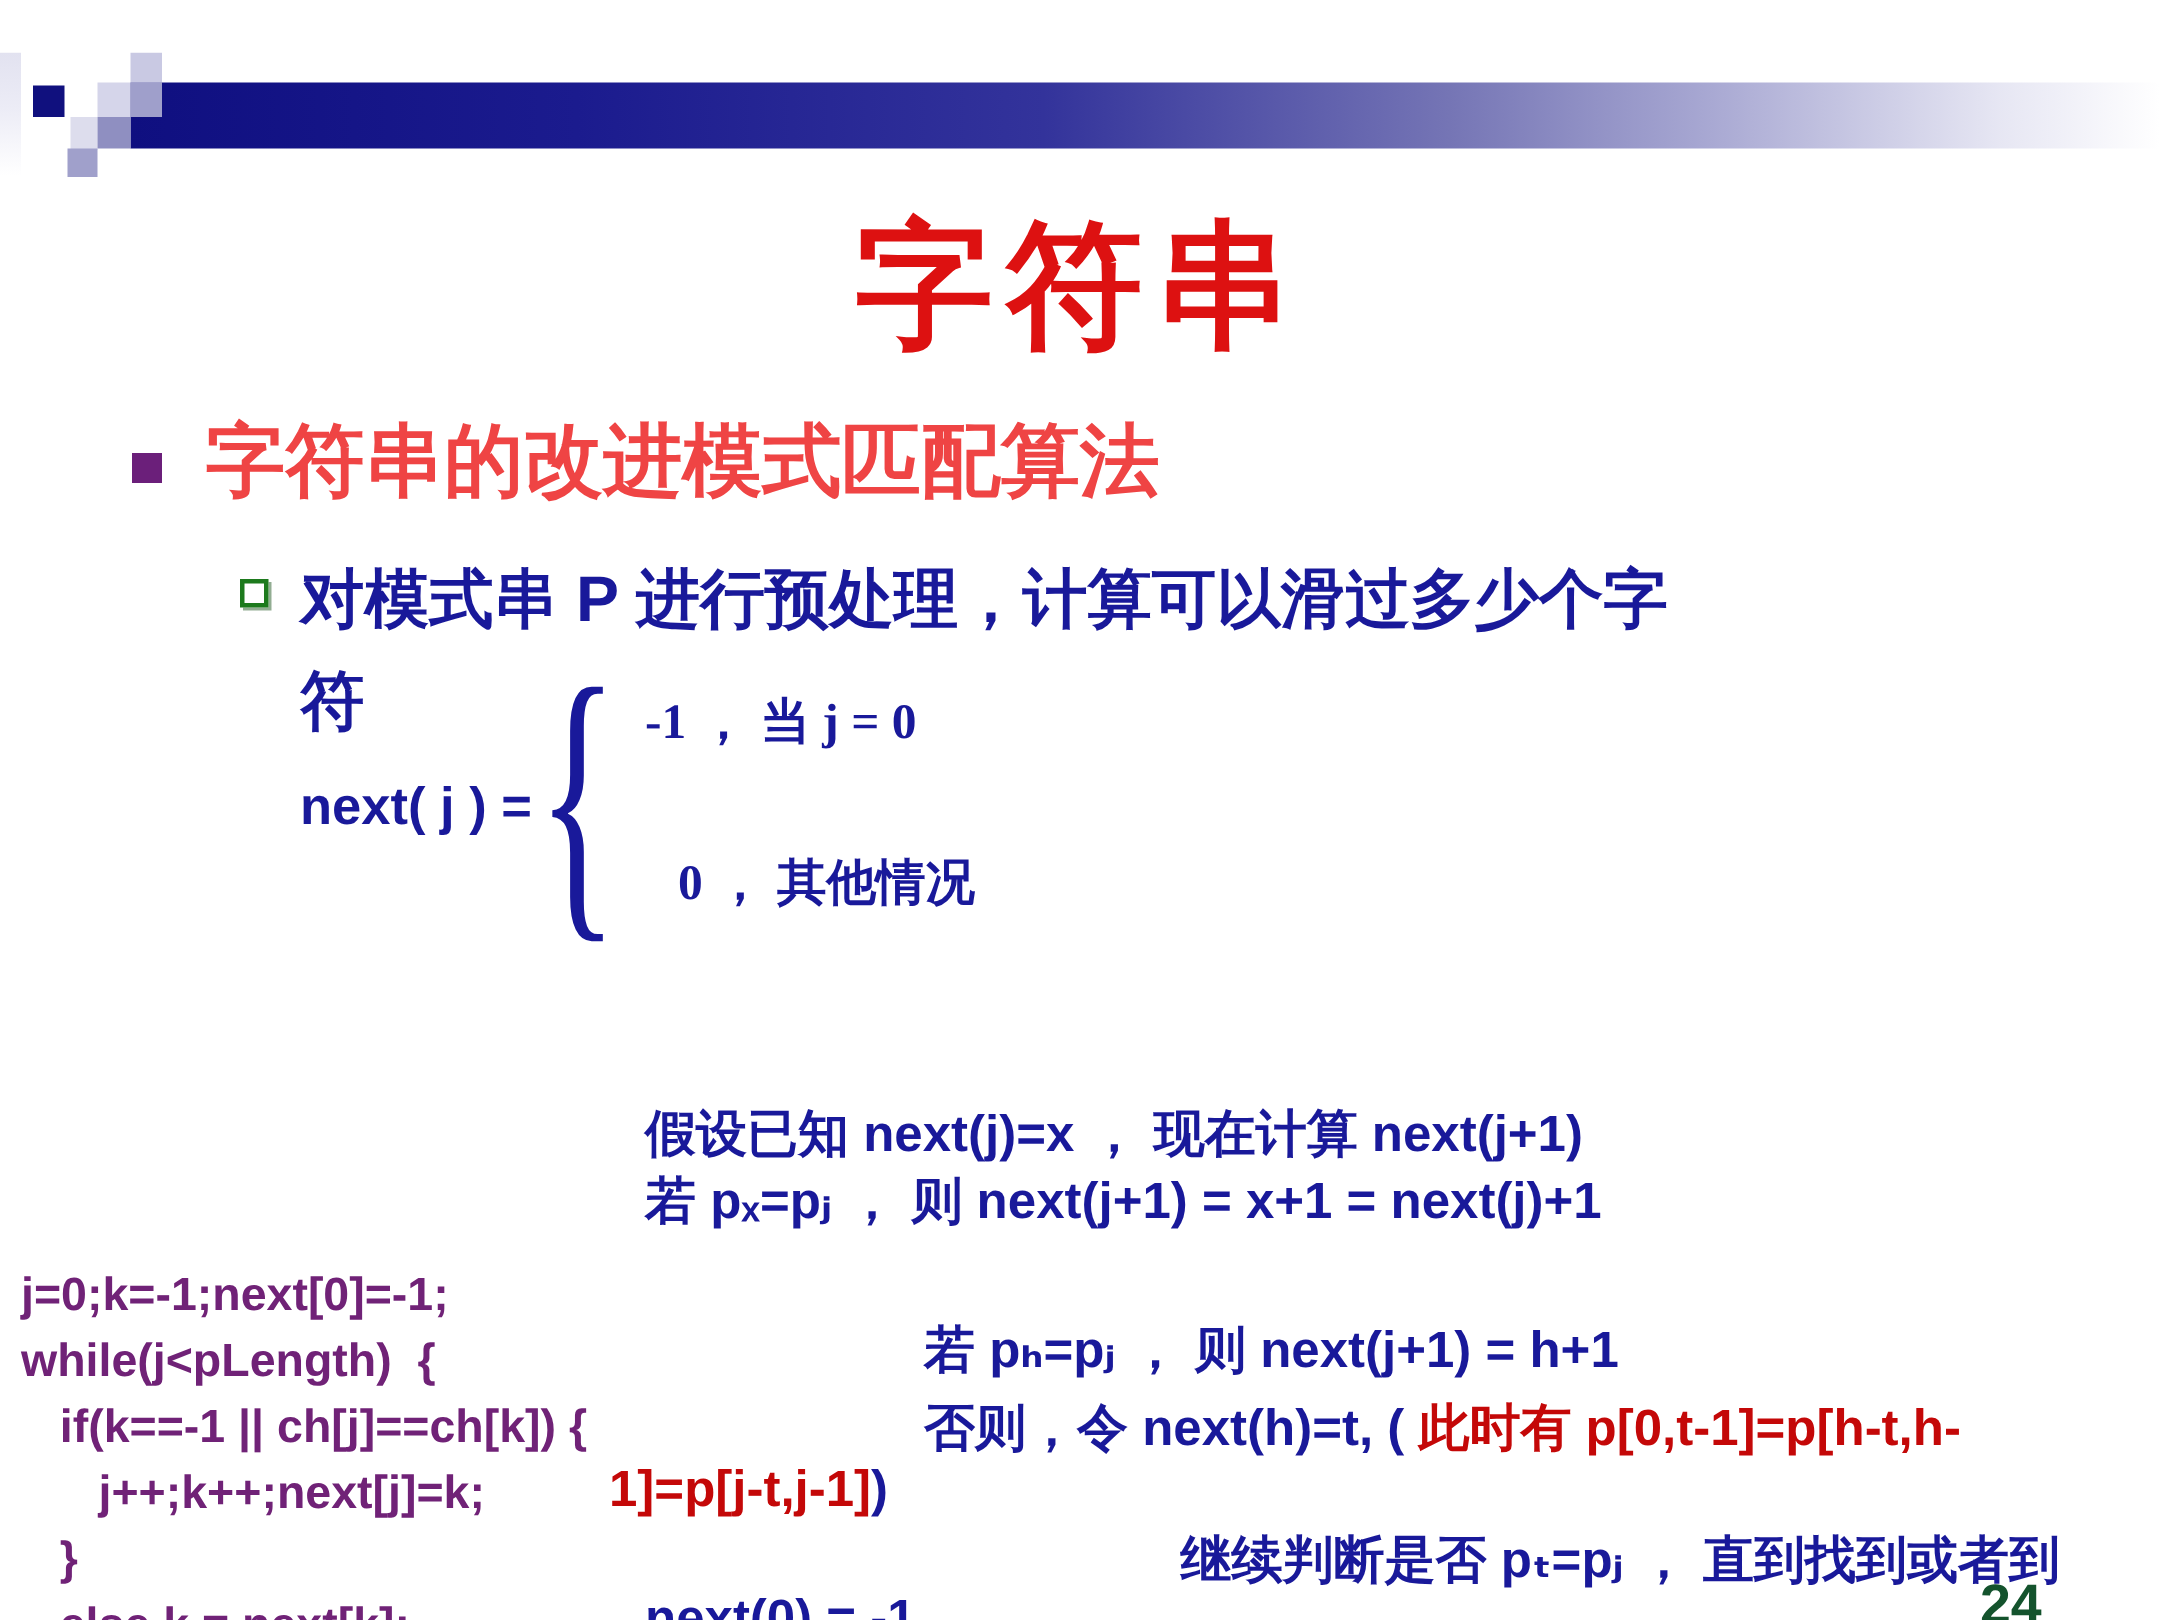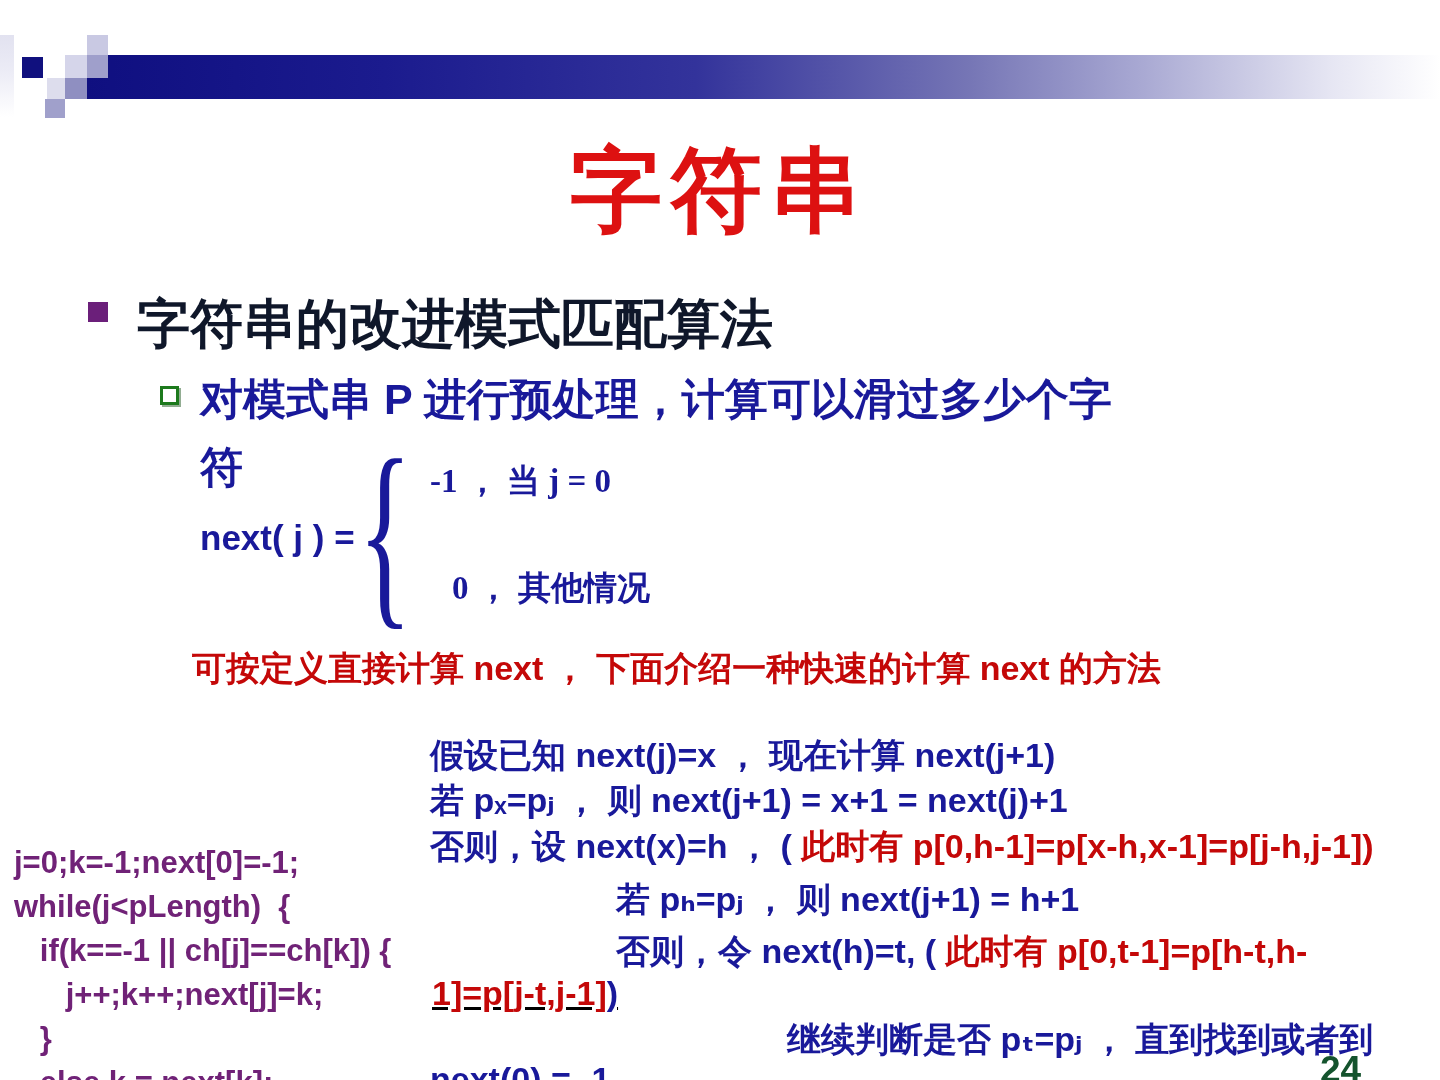--- a/index.html
+++ b/index.html
@@ -18,21 +18,21 @@
   .sq-light-a{left:65px;top:20px;width:22px;height:23px;background:#d5d5ea;}
   .sq-med-a{left:87px;top:20px;width:21px;height:23px;background:#9f9fcb;}
   .sq-light-b{left:47px;top:43px;width:18px;height:22px;background:#dddded;}
   .sq-med-b{left:65px;top:43px;width:22px;height:21px;background:#8f8fc1;}
   .sq-med-c{left:45px;top:64px;width:20px;height:19px;background:#a0a0cb;}
 
   
   .title{left:0;right:0;top:94px;text-align:center;font-size:92px;font-weight:bold;
          color:#dd1111;letter-spacing:8px;}
   .bullet1-marker{left:88px;top:267px;width:20px;height:20px;background:#6b1f7a;}
-  .bullet1-text{left:137px;top:254px;font-size:53px;font-weight:bold;color:#0f172a;}
+  .bullet1-text{left:137px;top:237px;font-size:53px;font-weight:bold;color:#ef4444;}
   .bullet2-marker{left:160px;top:351px;width:13px;height:13px;border:3px solid #1d7a1d;
                   background:#ffffff;box-shadow:2px 2px 0 rgba(13,74,13,0.45);}
   .navy{color:#19199a;}
   .sub-line{font-size:43px;font-weight:bold;}
   .sub1{left:200px;top:336px;}
   .sub2{left:200px;top:404px;}
 
   .formula-lhs{left:200px;top:483px;font-size:35px;font-weight:bold;}
   .brace{left:358px;top:413px;font-size:205px;line-height:168px;font-weight:normal;
          font-family:"Liberation Serif","DejaVu Serif",serif;
@@ -44,21 +44,21 @@
 
   .hint{left:192px;top:611px;font-size:34px;font-weight:bold;color:#c40808;}
 
   .expl{font-size:34px;font-weight:bold;}
   .red{color:#c40808;}
   .l1{left:430px;top:698px;}
   .l2{left:430px;top:743px;}
   .l3{left:430px;top:789px;}
   .l4{left:616px;top:842px;}
   .l5{left:616px;top:894px;}
-  .l5b{left:432px;top:939px;text-decoration:underline;}
+  .l5b{left:406px;top:939px;}
   .l6{left:787px;top:982px;}
   .l7{left:430px;top:1025px;}
 
   .code{left:14px;top:806px;font-size:31px;font-weight:bold;color:#702277;line-height:44px;}
   .code div{white-space:pre;}
 
   .page-num{left:1320px;top:1014px;font-size:37px;font-weight:bold;color:#14532d;}
 </style>
 </head>
 <body>
@@ -82,27 +82,23 @@
 
   <div class="abs bullet2-marker"></div>
   <div class="abs sub-line sub1 navy">对模式串 P 进行预处理，计算可以滑过多少个字</div>
   <div class="abs sub-line sub2 navy">符</div>
 
   <div class="abs formula-lhs navy">next( j ) =</div>
   <div class="abs brace navy">{</div>
   <div class="abs case case1 navy">-1 ，  当  j = 0</div>
   <div class="abs case case3 navy">0 ，  其他情况</div>
 
-  <div class="abs hint">可按定义直接计算 next ， 下面介绍一种快速的计算 next 的方法</div>
 
   <div class="abs expl l1 navy">假设已知 next(j)=x ， 现在计算 next(j+1)</div>
   <div class="abs expl l2 navy">若 pₓ=pⱼ ， 则 next(j+1) = x+1 = next(j)+1</div>
-  <div class="abs expl l3">
-    <span class="navy">否则，设 next(x)=h ， ( </span><span class="red">此时有 p[0,h-1]=p[x-h,x-1]=p[j-h,j-1])</span>
-  </div>
   <div class="abs expl l4 navy">若 pₕ=pⱼ ， 则 next(j+1) = h+1</div>
   <div class="abs expl l5">
     <span class="navy">否则，令 next(h)=t, ( </span><span class="red">此时有 p[0,t-1]=p[h-t,h-</span>
   </div>
   <div class="abs expl l5b">
     <span class="red">1]=p[j-t,j-1]</span><span class="navy">)</span>
   </div>
   <div class="abs expl l6 navy">继续判断是否 pₜ=pⱼ ， 直到找到或者到</div>
   <div class="abs expl l7 navy">next(0) = -1</div>
 

